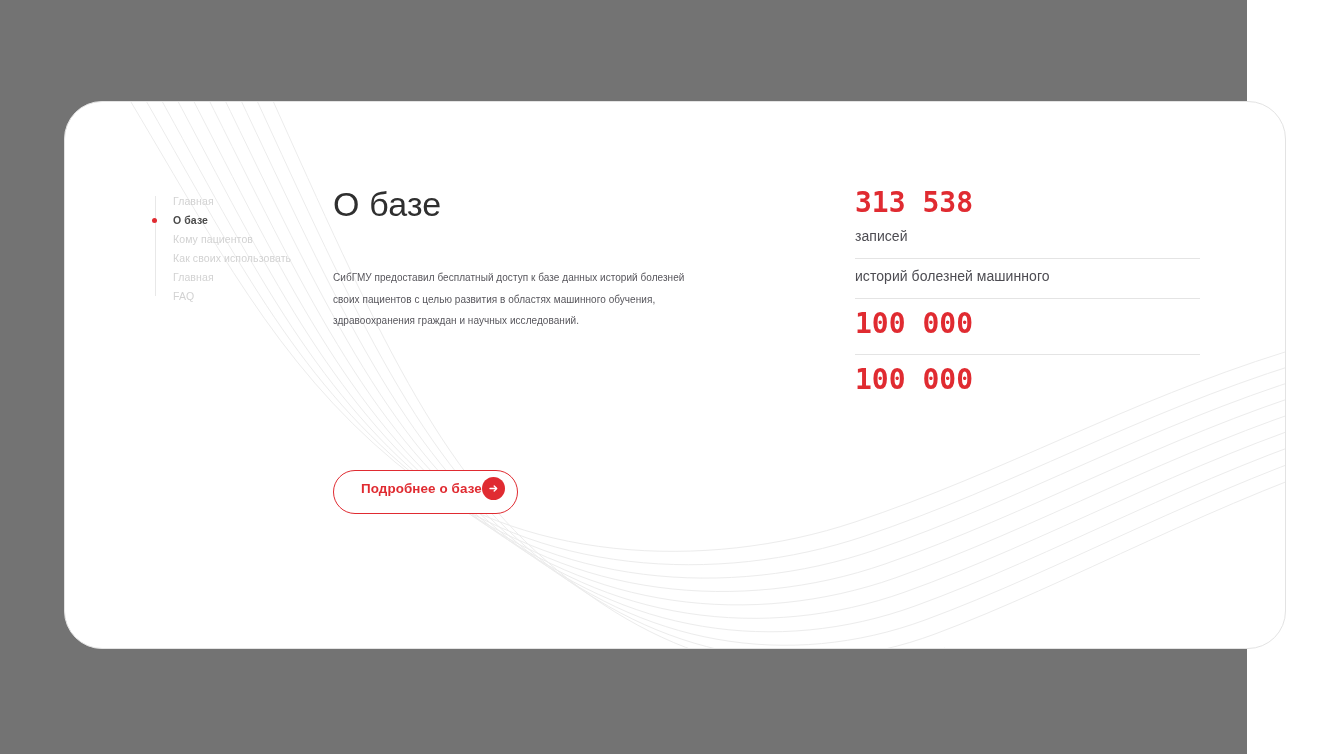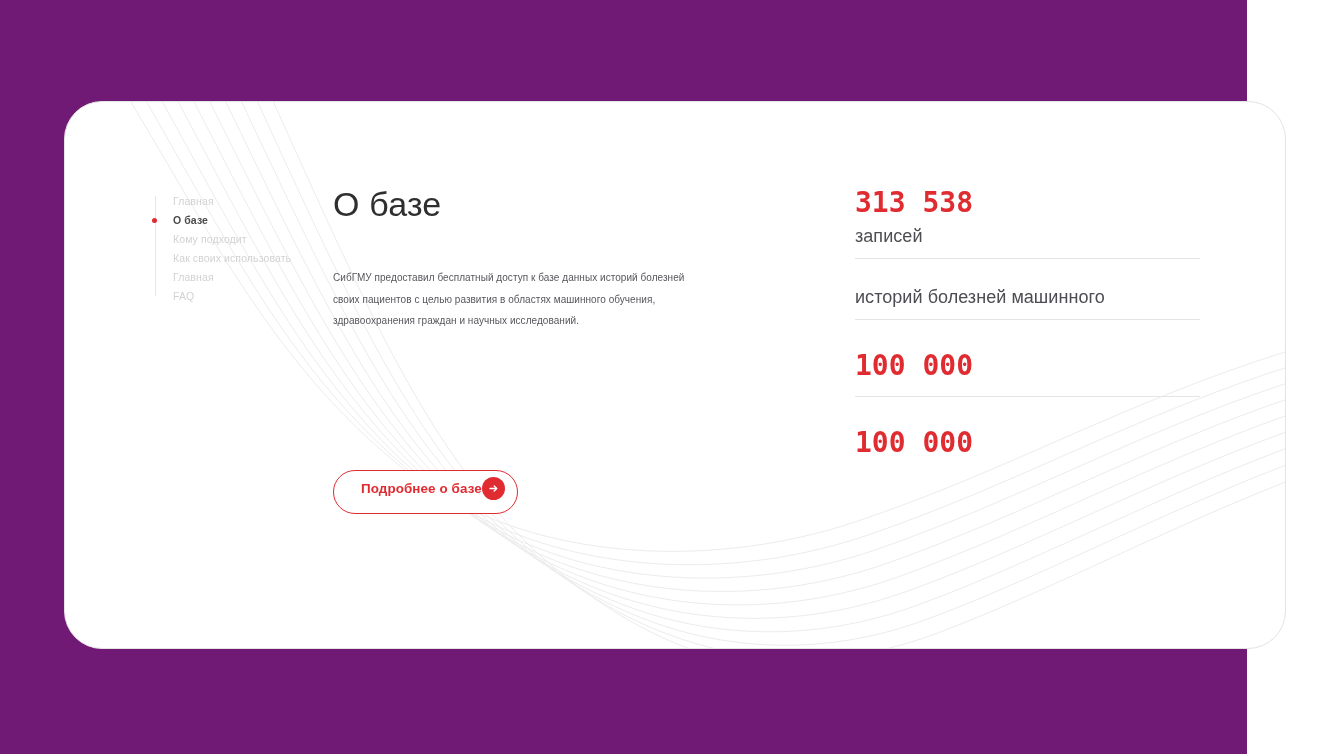--- a/index.html
+++ b/index.html
@@ -9,21 +9,21 @@
     width: 1340px;
     height: 754px;
     overflow: hidden;
     font-family: "Liberation Sans", sans-serif;
   }
 
   #page {
     position: relative;
     width: 1247px;
     height: 754px;
-    background: #701a75;
+    background: #737373;
   }
 
   
   .card {
     position: absolute;
     left: 64px;
     top: 101px;
     width: 1222px;
     height: 548px;
     border: 1px solid #e3e3e3;
@@ -157,40 +157,40 @@
   .stats {
     position: absolute;
     left: 790px;
     top: 84px;
     width: 345px;
   }
 
   .stat {
     padding-bottom: 13px;
     border-bottom: 1px solid #e4e4e4;
-    margin-bottom: 29px;
+    margin-bottom: 8px;
   }
 
   .stat:last-child {
     border-bottom: none;
     margin-bottom: 0;
   }
 
   .stat-value {
     font-family: "DejaVu Sans Mono", monospace;
     font-size: 28px;
     font-weight: bold;
     color: #e02b31;
     letter-spacing: 0px;
     line-height: 34px;
   }
 
   .stat-label {
     margin-top: 7px;
-    font-size: 18px;
+    font-size: 14px;
     color: #4d4c52;
     letter-spacing: .05px;
     line-height: 18px;
   }
 </style>
 </head>
 <body>
 
 <div id="page">
 
@@ -217,21 +217,21 @@
       <div class="nav-item">
         
         <span>Главная</span>
       </div>
       <div class="nav-item active">
         <span class="nav-dot"></span>
         <span>О базе</span>
       </div>
       <div class="nav-item">
         
-        <span>Кому подходит</span>
+        <span>Кому пациентов</span>
       </div>
       <div class="nav-item">
         
         <span>Как своих использовать</span>
       </div>
       <div class="nav-item">
         
         <span>Главная</span>
       </div>
       <div class="nav-item">

